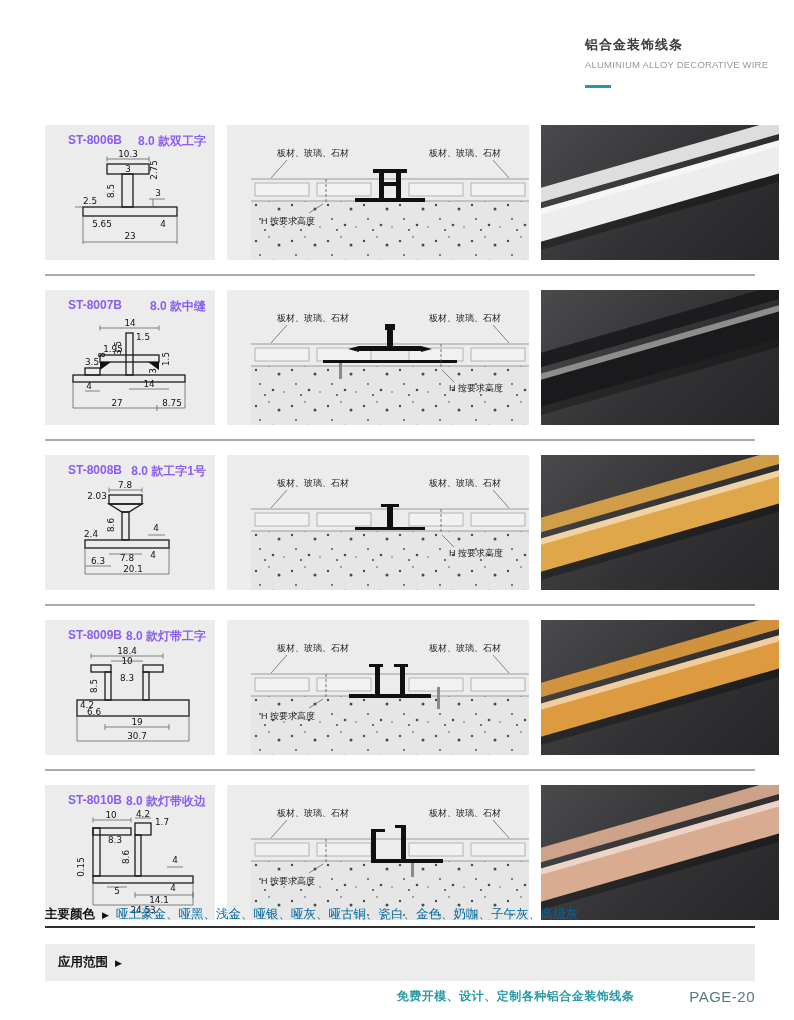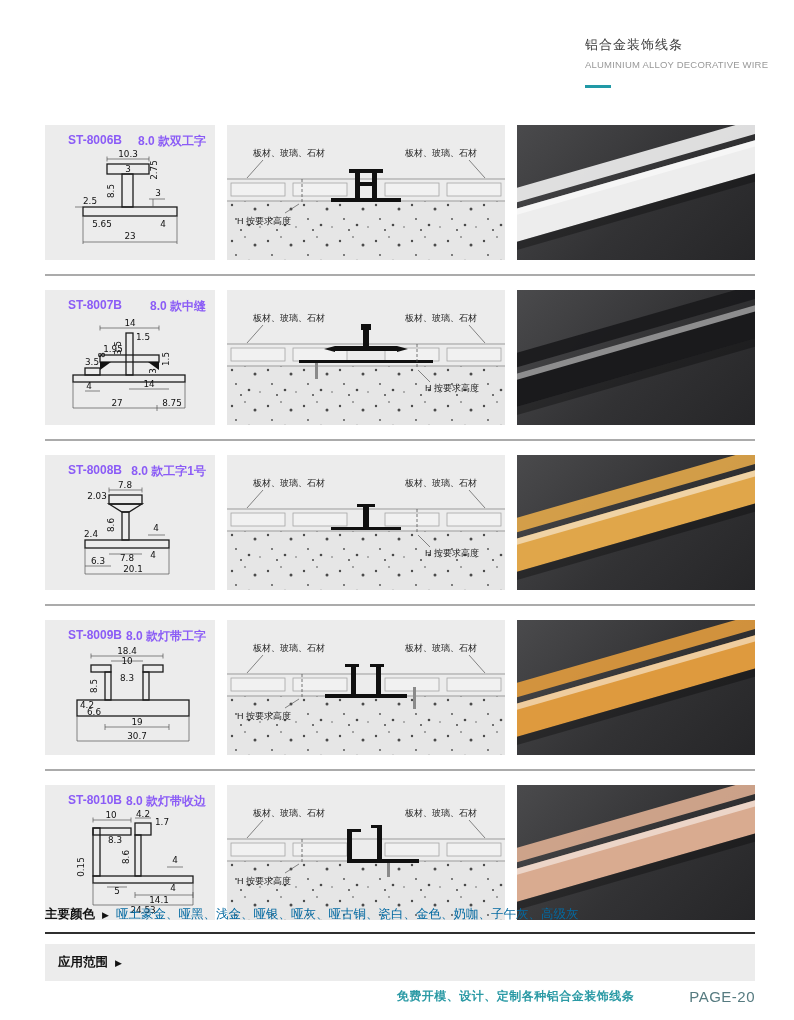--- a/index.html
+++ b/index.html
@@ -1,32 +1,32 @@
 <!DOCTYPE html>
 <html><head>
 <meta charset="utf-8">
 <style>
   html,body{margin:0;padding:0;background:#fff;}
   body{font-family:"Liberation Sans","DejaVu Sans",sans-serif;color:#222;}
   .page{position:relative;width:794px;height:1020px;background:#ffffff;overflow:hidden;}
 
   
   .header{position:absolute;left:585px;top:36px;width:185px;}
-  .h-cn{font-size:13px;font-weight:normal;color:#3c3c3c;letter-spacing:1px;}
+  .h-cn{font-size:13px;font-weight:bold;color:#3c3c3c;letter-spacing:1px;}
   .h-en{font-size:9.5px;color:#999;margin-top:5px;letter-spacing:.2px;}
   .h-dash{width:26px;height:3px;background:#2199a6;margin:15px 0 10px;}
   .h-series{font-size:23px;font-weight:bold;color:#2199a6;}
 
   
   .rows{position:absolute;left:45px;top:125px;width:710px;}
   .row{position:relative;display:flex;gap:12px;height:135px;margin-bottom:30px;}
   .row:not(:last-child)::after{content:"";position:absolute;left:0;right:0;bottom:-16px;height:2px;background:#ababab;}
   .draw-panel{width:170px;background:#ececec;}
   .draw-title{display:flex;justify-content:space-between;padding:8px 9px 0 23px;font-size:12px;font-weight:bold;color:#8b5cf6;}
-  .diagram-panel{width:278px;background:#ececec;}
+  .diagram-panel{width:278px;background:#ececec;padding-left:24px;}
   .photo-panel{width:238px;background:linear-gradient(135deg,#4a4a4c 0%,#323234 55%,#262628 100%);}
   svg{display:block;}
 
   
   .pf{stroke:#1c1c1c;stroke-width:1.3;fill:none;}
   .pfs{fill:#111;stroke:none;}
   .dl{stroke:#555;stroke-width:.7;fill:none;}
   .dt{font-size:8.8px;fill:#111;text-anchor:middle;font-family:"DejaVu Sans",sans-serif;}
 
   
@@ -39,21 +39,21 @@
   .glyph{fill:#101010;}
   .screw{fill:#8a8a8a;}
 
   
   .bar-top{fill:var(--c);opacity:.92;}
   .bar-main{fill:var(--c);}
   .bar-hi{fill:#fff;opacity:.5;}
   .bar-sh{fill:#000;opacity:.3;}
 
   
-  .colors-row{position:absolute;left:45px;top:906px;width:710px;border-bottom:2px solid #2f2f2f;padding-bottom:9px;font-size:12.5px;display:flex;gap:7px;align-items:center;}
+  .colors-row{position:absolute;left:45px;top:906px;width:710px;border-bottom:2px solid #2f2f2f;padding-bottom:3px;font-size:12.5px;display:flex;gap:7px;align-items:center;}
   .sec-label{font-weight:bold;color:#111;}
   .tri{font-size:9px;color:#111;}
   .sec-values{color:#0369a1;}
   .apps-row{position:absolute;left:45px;top:944px;width:710px;box-sizing:border-box;background:#ececec;padding:10px 13px;font-size:12.5px;display:flex;gap:7px;align-items:center;}
   .footer{position:absolute;left:45px;top:988px;width:710px;display:flex;justify-content:flex-end;align-items:center;gap:55px;}
   .f-tag{color:#2b9aa5;font-size:12px;font-weight:bold;letter-spacing:.5px;}
   .f-page{color:#567b80;font-size:15px;letter-spacing:.5px;}
 </style>
 </head>
 <body>

